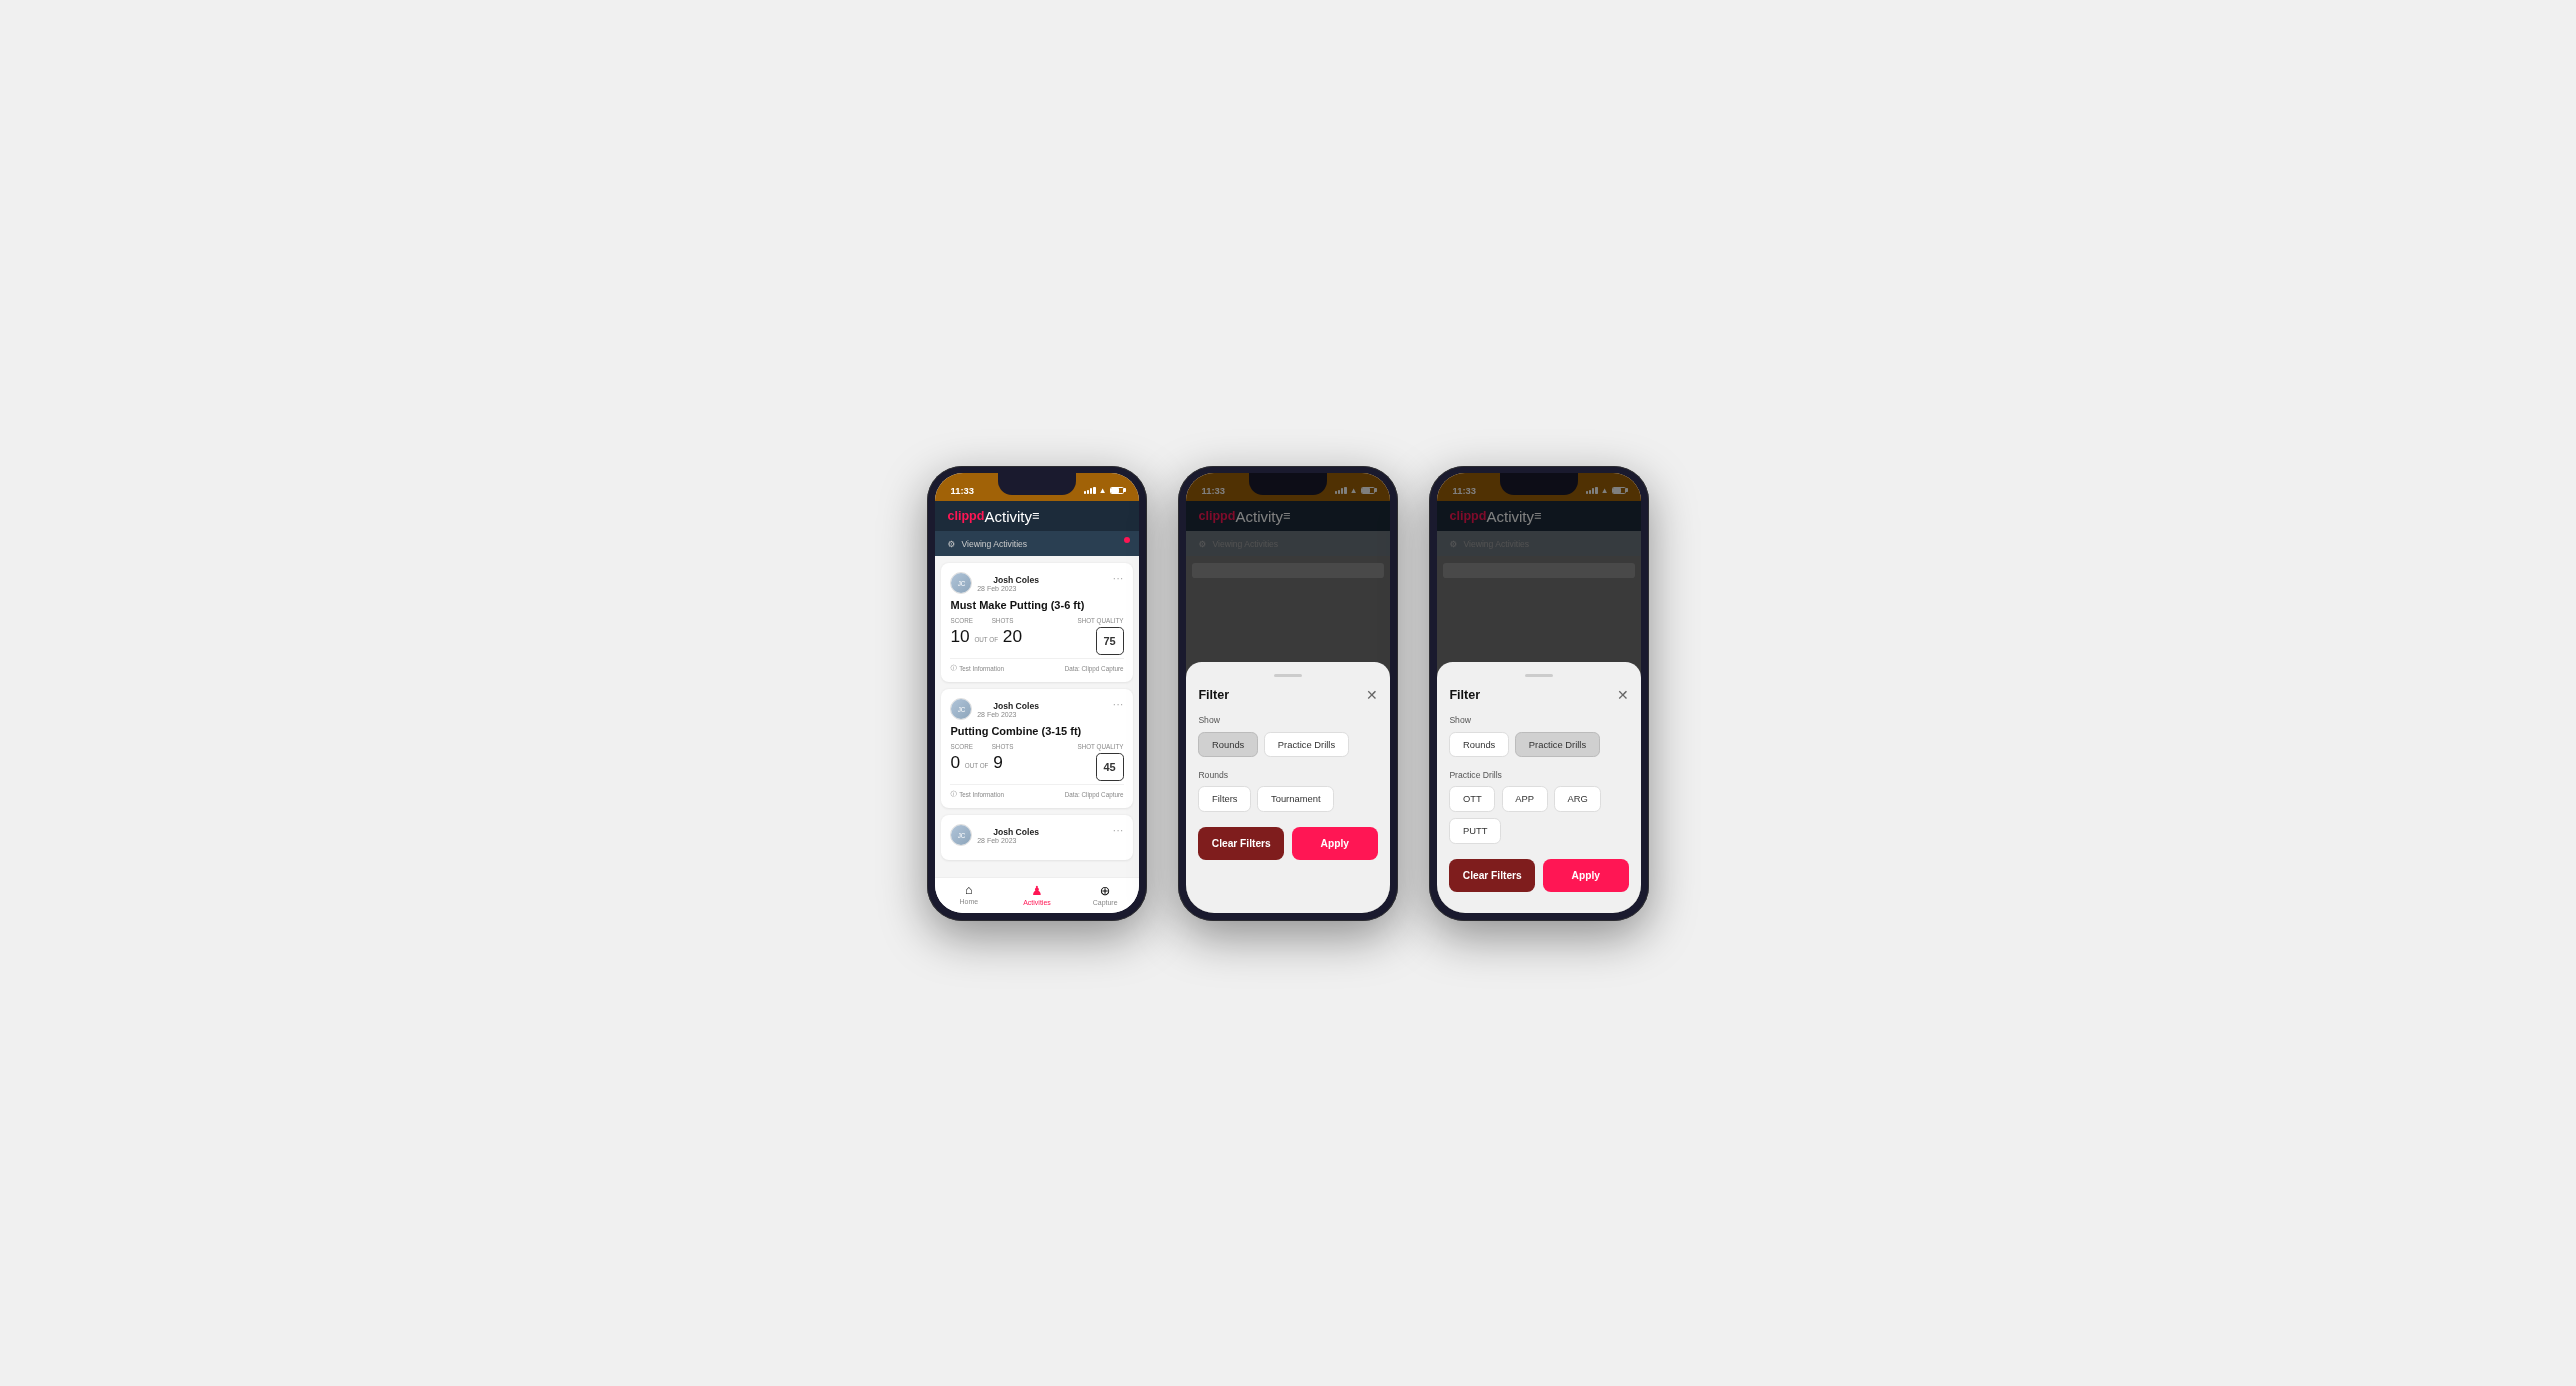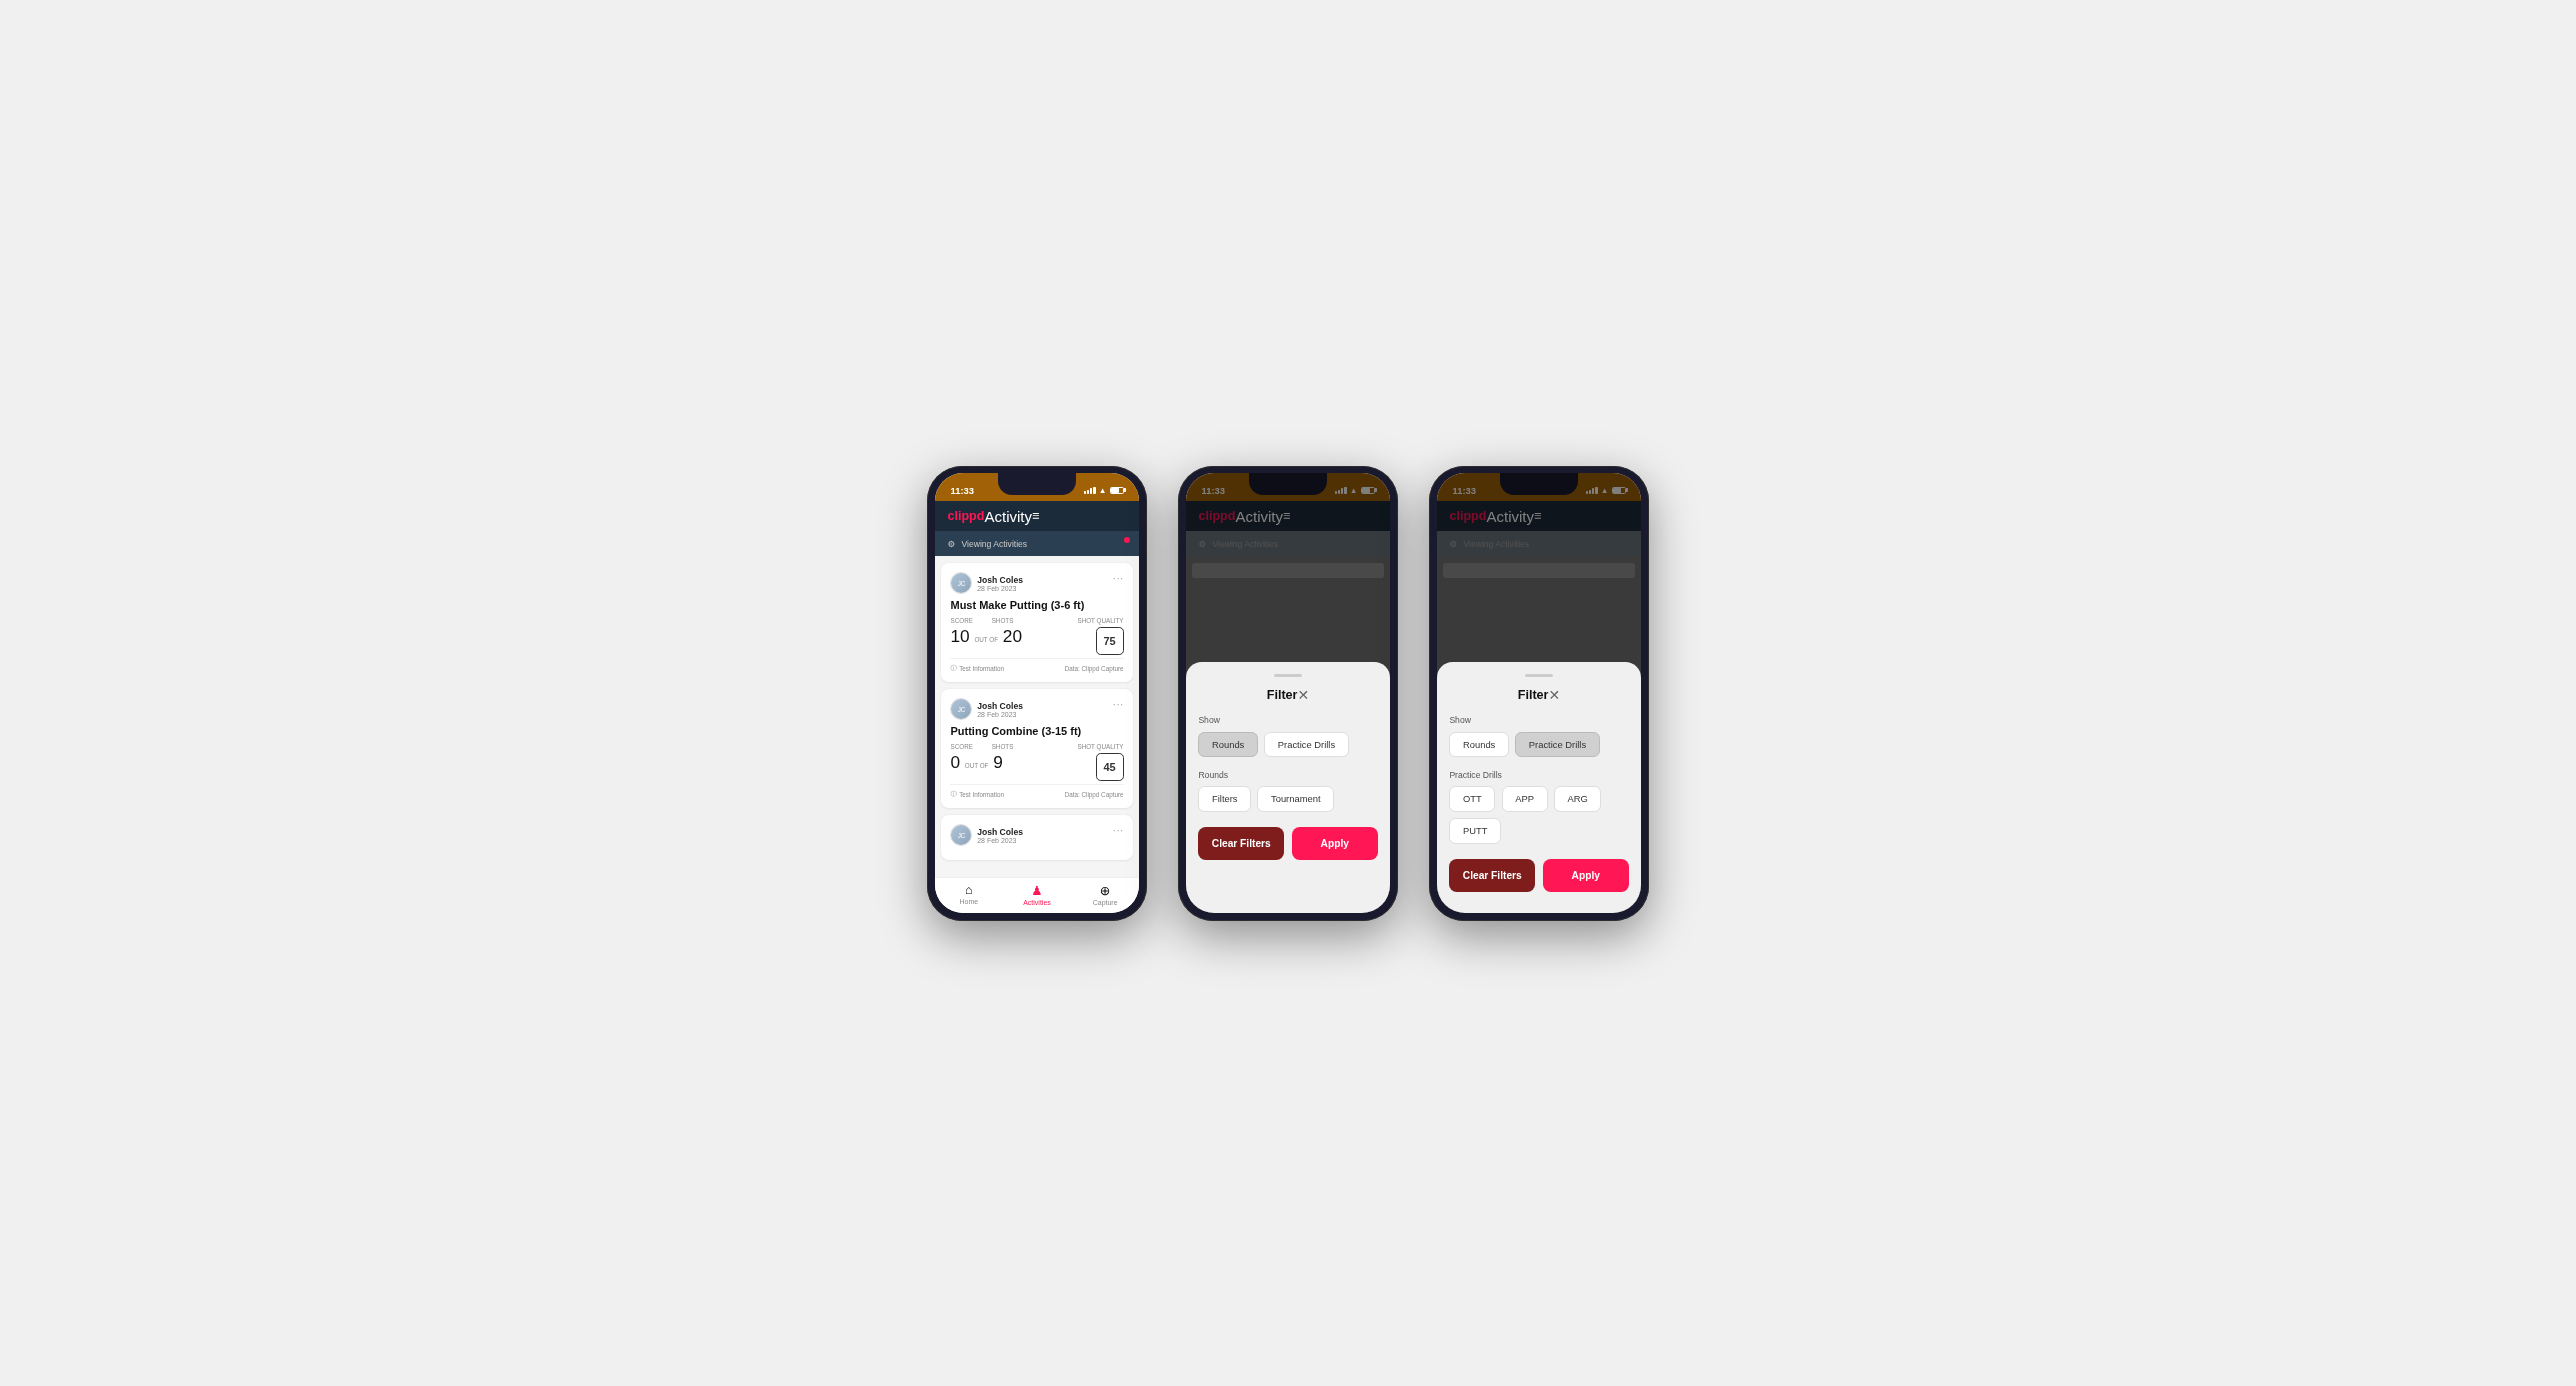--- a/index.html
+++ b/index.html
@@ -144,21 +144,21 @@
     .avatar-img {
       width: 100%;
       height: 100%;
       background: linear-gradient(135deg, #b0c4d8 0%, #8da5bb 100%);
       display: flex;
       align-items: center;
       justify-content: center;
       font-size: 6.3px;
       color: #fff;
     }
-    .user-name { font-size: 8.6px; font-weight: 600; color: #222; }
+    .user-name { font-size: 8.6px; font-weight: 600; color: #222; margin-left: 16px; }
     .user-date { font-size: 7px; color: #888; }
     .more-dots { color: #aaa; font-size: 11px; cursor: pointer; }
     .activity-title { font-size: 11px; font-weight: 700; color: #111; margin-bottom: 6.3px; }
     .stat-label { font-size: 6.3px; color: #888; text-transform: uppercase; }
     .stat-value { font-size: 17.3px; font-weight: 400; color: #111; }
     .stat-out-of { font-size: 6.3px; color: #888; margin: 0 1.6px; }
     .shot-quality-badge {
       width: 28px;
       height: 28px;
       border: 1.6px solid #333;
@@ -221,21 +221,21 @@
     }
     .filter-handle {
       width: 28px;
       height: 3.1px;
       background: #ccc;
       border-radius: 1.6px;
       margin: 0 auto 9.4px;
     }
     .filter-header {
       display: flex;
-      justify-content: center;
+      justify-content: space-between;
       align-items: center;
       margin-bottom: 12.6px;
     }
     .filter-title { font-size: 12.6px; font-weight: 700; color: #111; }
     .close-btn { font-size: 14px; color: #666; cursor: pointer; background: none; border: none; }
     .filter-section-label { font-size: 8.6px; color: #555; margin-bottom: 6.3px; font-weight: 500; }
     .filter-pills { display: flex; gap: 6.3px; margin-bottom: 12.6px; flex-wrap: wrap; }
     .filter-pill {
       padding: 6.3px 12.6px;
       border-radius: 6.3px;

